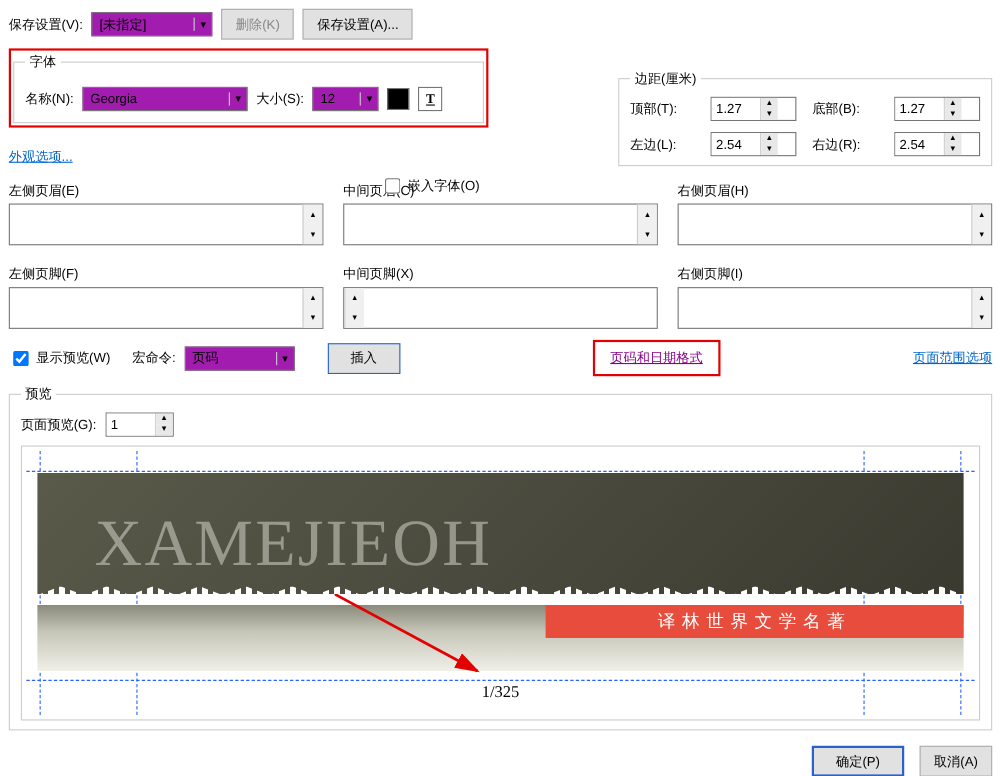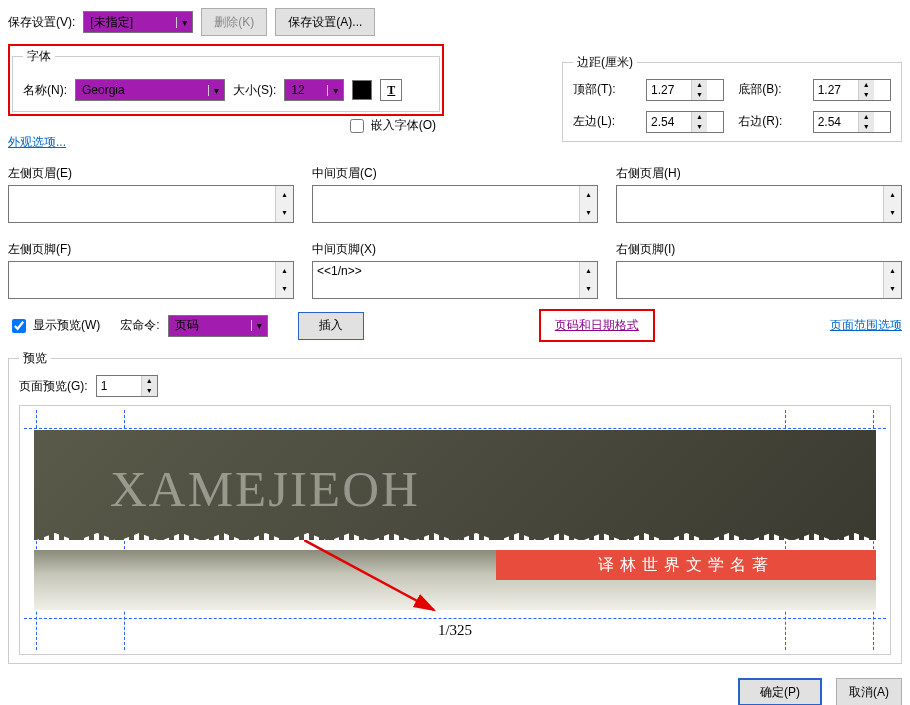--- a/index.html
+++ b/index.html
@@ -30,42 +30,42 @@
 .textarea-wrap .scroll div { flex: 1; text-align: center; font-size: 8px; line-height: 18px; border-left: 1px solid #ccc; }
 .hf-grid { display: grid; grid-template-columns: 1fr 1fr 1fr; gap: 18px; margin-bottom: 10px; }
 .hf-col .lbl { margin-bottom: 3px; }
 .insert-btn { border: 1px solid #2962c9; background: #e1e1e1; padding: 3px 20px; }
 .preview-area { border: 1px solid #ccc; padding: 4px; position: relative; height: 250px; background: #fff; }
 .preview-inner { position: relative; width: 100%; height: 100%; }
 .guide-v { position: absolute; top: 0; bottom: 0; border-left: 1px dashed #2962ff; }
 .guide-h { position: absolute; left: 0; right: 0; border-top: 1px dashed #2962ff; }
 .header-strip { position: absolute; left: 10px; right: 10px; top: 20px; height: 110px; background: linear-gradient(135deg, #5a5a4a 0%, #4a4a3e 50%, #3a3a30 100%); overflow: hidden; }
 .header-strip::after { content: ""; position: absolute; bottom: -1px; left: 0; right: 0; height: 8px; background: repeating-linear-gradient(90deg, #fff 0, #fff 5px, transparent 5px, transparent 10px); clip-path: polygon(0 100%, 2.5% 0, 5% 100%, 7.5% 0, 10% 100%, 12.5% 0, 15% 100%, 17.5% 0, 20% 100%, 22.5% 0, 25% 100%, 27.5% 0, 30% 100%, 32.5% 0, 35% 100%, 37.5% 0, 40% 100%, 42.5% 0, 45% 100%, 47.5% 0, 50% 100%, 52.5% 0, 55% 100%, 57.5% 0, 60% 100%, 62.5% 0, 65% 100%, 67.5% 0, 70% 100%, 72.5% 0, 75% 100%, 77.5% 0, 80% 100%, 82.5% 0, 85% 100%, 87.5% 0, 90% 100%, 92.5% 0, 95% 100%, 97.5% 0, 100% 100%); }
-.header-text { position: absolute; left: 76px; top: 30px; font-size: 51px; font-family: Georgia, serif; color: rgba(200,200,190,0.6); letter-spacing: 2px; font-weight: 300; text-align: right; }
+.header-text { position: absolute; left: 52px; top: 30px; font-size: 60px; font-family: Georgia, serif; color: rgba(200,200,190,0.6); letter-spacing: 2px; font-weight: 300; text-align: right; }
 .footer-strip { position: absolute; left: 10px; right: 10px; top: 140px; height: 60px; background: linear-gradient(180deg, #8a8a7a 0%, #c5c5b8 40%, #f0f0e8 100%); }
 .red-banner { position: absolute; right: 0; top: 0; width: 380px; height: 30px; background: #e74c3c; color: #fff; display: flex; align-items: center; justify-content: center; font-size: 16px; letter-spacing: 6px; }
 .arrow-svg { position: absolute; left: 280px; top: 130px; }
 .page-num { position: absolute; left: 0; right: 0; top: 212px; text-align: center; font-family: Georgia, serif; font-size: 15px; }
 .bottom-btns { display: flex; justify-content: flex-end; gap: 14px; margin-top: 14px; }
 .ok-btn { border: 2px solid #2962c9; background: #e1e1e1; padding: 4px 20px; }
 </style>
 </head>
 <body>
 
 <div class="row">
   <span class="label">保存设置(V):</span>
   <div class="dropdown" style="width:110px">
     <span>[未指定]</span>
       <div class="arrow">▾</div>
   </div>
   <button class="disabled">删除(K)</button>
   <button>保存设置(A)...</button>
 </div>
 
-<div style="display:flex; gap:14px; align-items:center;">
+<div style="display:flex; gap:14px; align-items:flex-end;">
   <div style="flex:1;">
     <div class="red-box" style="padding:0;">
       <fieldset style="border:1px solid #ccc; margin:2px;">
         <legend>字体</legend>
         <div class="row" style="margin:6px 0 2px 0;">
           <span class="label">名称(N):</span>
           <div class="dropdown" style="width:150px">
             <span>Georgia</span>
               <div class="arrow">▾</div>
           </div>
@@ -167,21 +167,20 @@
         <div class="ta"></div>
         <div class="scroll">
           <div>▴</div>
           <div>▾</div>
         </div>
       </div>
     </div>
   <div class="hf-col">
       <div class="lbl">中间页脚(X)</div>
     <div class="textarea-wrap">
-        <div class="ta">&lt;&lt;1/n&gt;&gt;</div>
         <div class="scroll">
           <div>▴</div>
           <div>▾</div>
         </div>
       </div>
     </div>
   <div class="hf-col">
       <div class="lbl">右侧页脚(I)</div>
     <div class="textarea-wrap">
         <div class="ta"></div>

